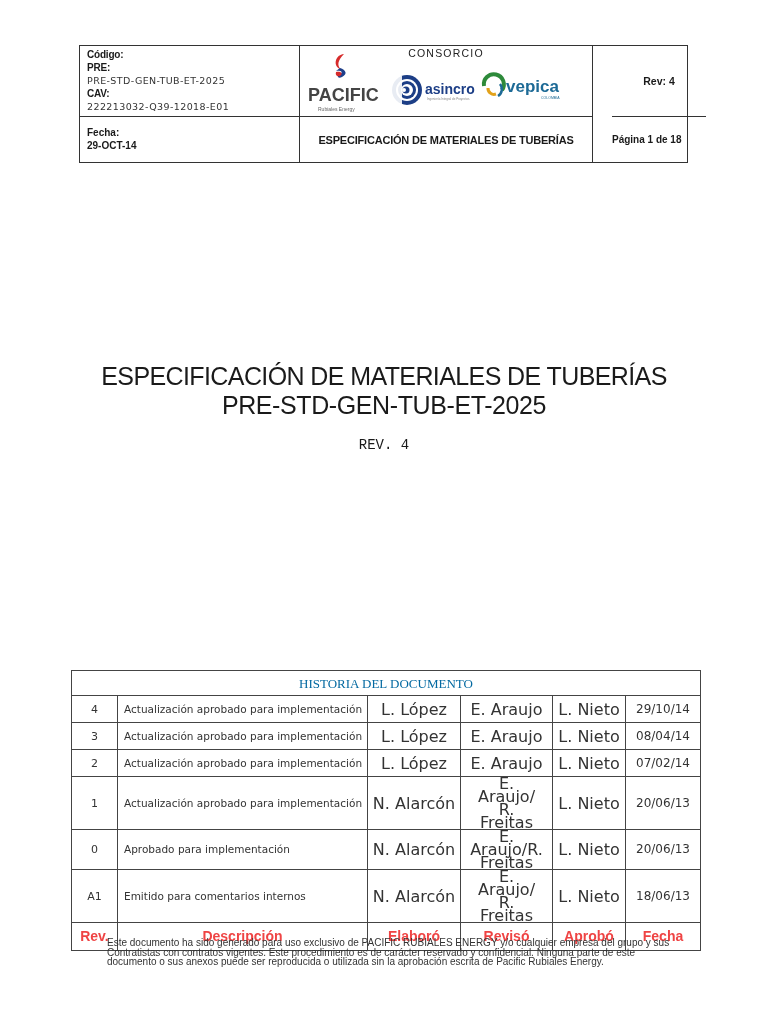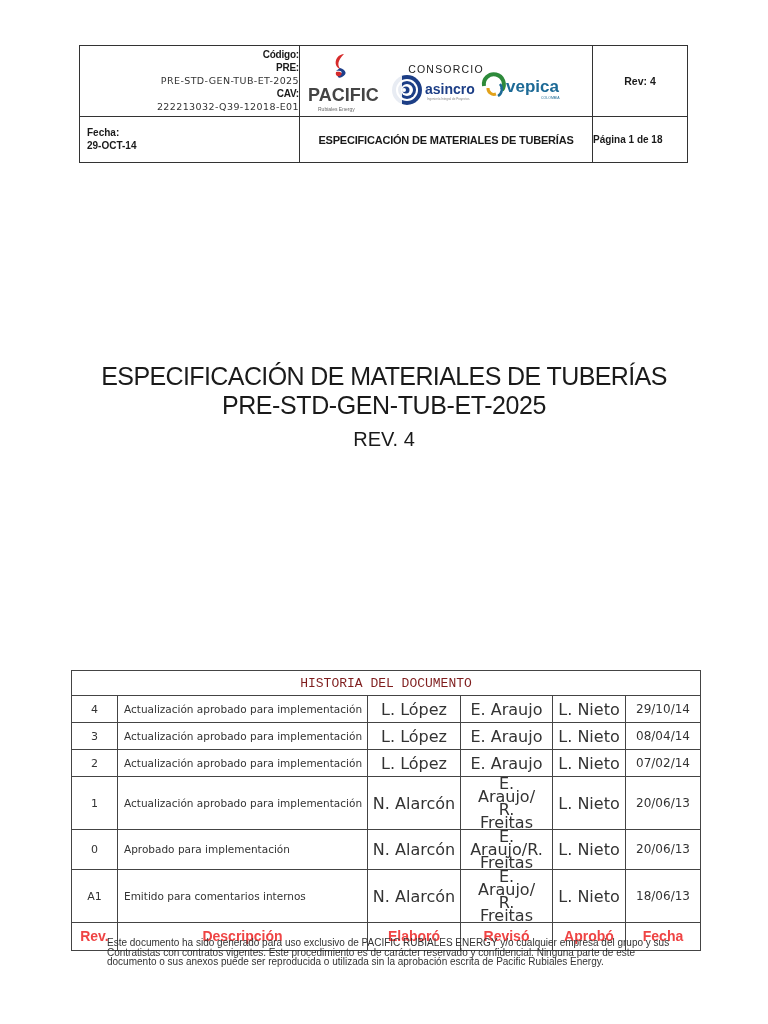--- a/index.html
+++ b/index.html
@@ -25,44 +25,43 @@
       height: 118px;
       border: 1px solid #333;
       box-sizing: border-box;
     }
     .hdr .cell {
       position: absolute;
       box-sizing: border-box;
     }
     .hdr .c1 { left: 0; width: 219px; }
     .hdr .c2 { left: 219px; width: 294px; border-left: 1px solid #333; border-right: 1px solid #333; }
-    .hdr .c3 { left: 513px; width: 94px; }
+    .hdr .c3 { left: 532px; width: 94px; }
     .hdr .r1 { top: 0; height: 70px; }
     .hdr .r2 { top: 70px; height: 46px; border-top: 1px solid #333; }
 
     .codigo-block {
       padding: 2px 0 0 7px;
       font-size: 10px;
       line-height: 13px;
-      text-align: right;
     }
     .codigo-block .lbl { font-weight: bold; letter-spacing: -0.2px; }
     .codigo-block .val { font-family: "DejaVu Sans", sans-serif; font-size: 9.5px; letter-spacing: 0.4px; color: #333; }
 
     .fecha-block {
       padding: 9px 0 0 7px;
       font-size: 10px;
       line-height: 13px;
       font-weight: bold;
     }
 
     .consorcio {
       position: absolute;
       left: 0; right: 0;
-      top: 17px;
+      top: 1px;
       text-align: center;
       font-size: 10.5px;
       letter-spacing: 1.2px;
       color: #222;
     }
     .logos { position: absolute; left: 0; top: 0; width: 294px; height: 70px; }
 
     .doc-title-small {
       text-align: center;
       font-size: 11px;
@@ -95,23 +94,24 @@
       font-size: 25px;
       line-height: 29px;
       letter-spacing: -0.6px;
     }
     .title-block .t2 {
       font-size: 25px;
       line-height: 29px;
       letter-spacing: -0.4px;
     }
     .title-block .t3 {
-      font-size: 20px;
+      font-size: 14px;
       line-height: 20px;
-      margin-top: 9px;
+      margin-top: 15px;
+      font-family: Liberation Mono, monospace;
     }
 
     
     .hist {
       position: absolute;
       left: 71px;
       top: 670px;
       border-collapse: collapse;
       table-layout: fixed;
     }
@@ -119,24 +119,24 @@
       border: 1px solid #444;
       padding: 0;
       text-align: center;
       vertical-align: middle;
       font-family: "DejaVu Sans", sans-serif;
       font-size: 16px;
       color: #333;
       line-height: 13px;
     }
     .hist .caption-row td {
-      font-family: Liberation Mono, monospace;
+      font-family: Liberation Serif, serif;
       font-size: 13px;
       font-weight: normal;
-      color: #7f1d1d;
+      color: #0369a1;
       height: 24px;
     }
     .hist td.desc {
       text-align: left;
       padding-left: 6px;
       font-size: 10.5px;
     }
     .hist td.rev { font-size: 11px; }
     .hist td.fecha { font-size: 12px; }
     .hist tr.single td { height: 26px; }

